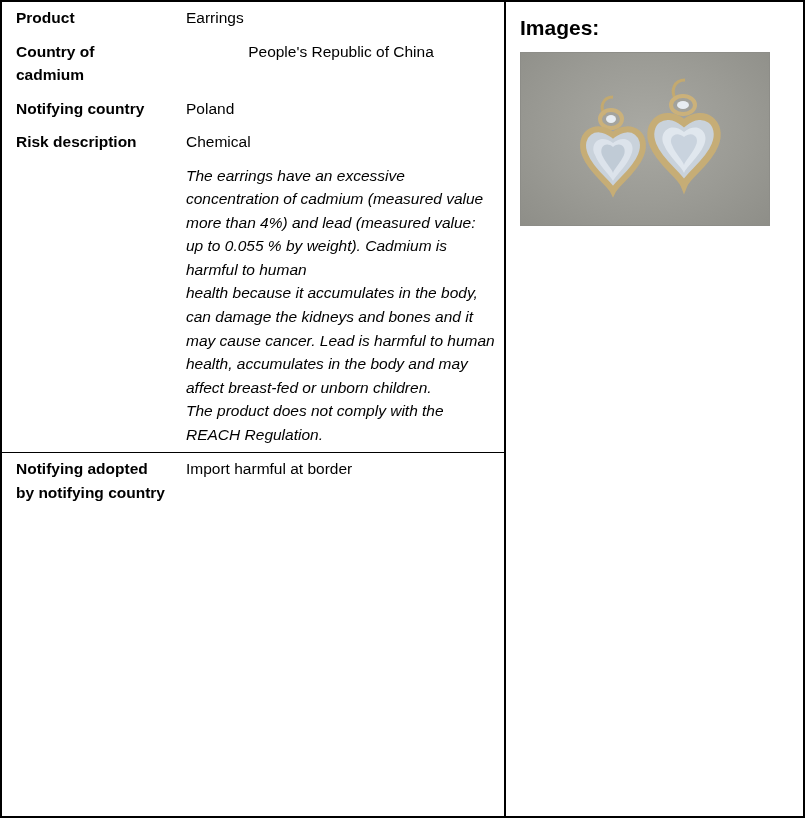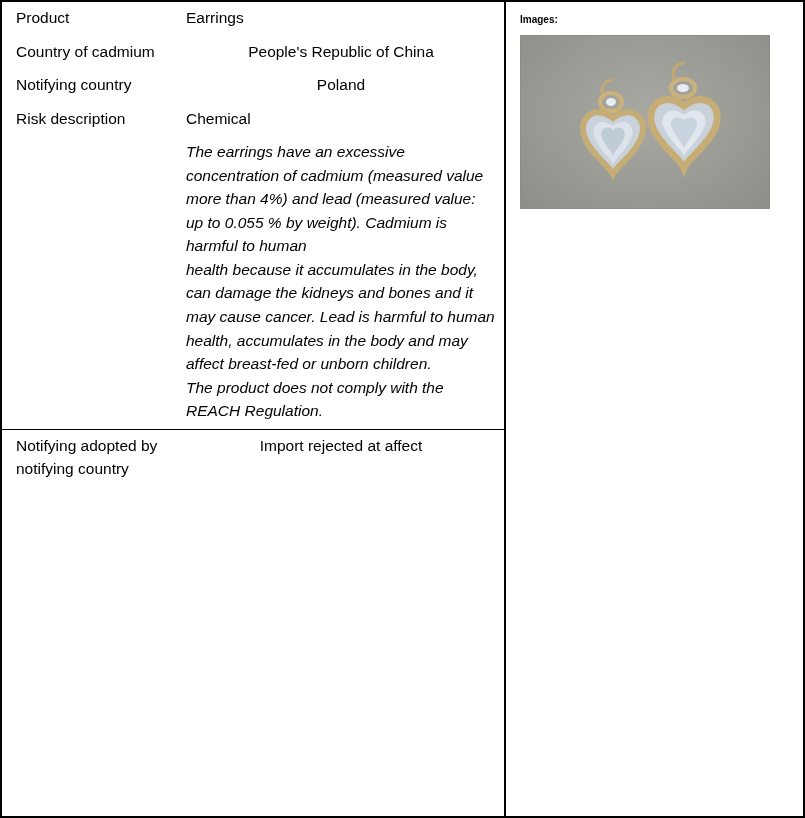--- a/index.html
+++ b/index.html
@@ -42,44 +42,44 @@
     table-layout: fixed;
   }
   .info-table td {
     vertical-align: top;
     padding: 4px 8px 6px 14px;
     font-size: 15.5px;
     line-height: 1.52;
   }
   td.label {
     width: 150px;
-    font-weight: normal;
+    font-weight: bold;
     padding-right: 6px;
   }
   td.value {
     width: auto;
   }
   tr.sep-top td {
     border-top: 1.5px solid #000000;
   }
   .value-block {
     white-space: pre-wrap;
     font-style: italic;
   }
   .pad-top-md { padding-top: 12px; text-align: center; }
-  .pad-top-lg { padding-top: 22px; text-align: center; }
+  .pad-top-lg { padding-top: 22px; }
   
   .images-panel {
     flex: 1;
     padding: 6px 10px 10px 14px;
     box-sizing: border-box;
   }
   .images-title {
     font-weight: bold;
-    font-size: 10px;
+    font-size: 21px;
     line-height: 1.5;
     padding-top: 4px;
   }
   .photo {
     margin-top: 8px;
     width: 248px;
     height: 172px;
     background: #9e9e99;
     position: relative;
     overflow: hidden;
@@ -123,21 +123,21 @@
           <td class="value">Chemical</td>
         </tr>
         <tr>
           <td class="label"></td>
           <td class="value value-block">The earrings have an excessive concentration of cadmium (measured value more than 4%) and lead (measured value: up to 0.055 % by weight). Cadmium is harmful to human
 health because it accumulates in the body, can damage the kidneys and bones and it may cause cancer. Lead is harmful to human health, accumulates in the body and may affect breast-fed or unborn children.
 The product does not comply with the REACH Regulation.</td>
         </tr>
         <tr class="sep-top">
           <td class="label">Notifying adopted by notifying country</td>
-          <td class="value pad-top-lg">Import rejected at affect</td>
+          <td class="value pad-top-lg">Import harmful at border</td>
         </tr>
       </tbody>
         </table>
     </div>
 
     <div class="images-panel">
       <div class="images-title">Images:</div>
       <div class="photo">
         <div class="bg-grad"></div>
         <svg class="earring ear-left" width="80" height="115" viewBox="0 0 80 115">

